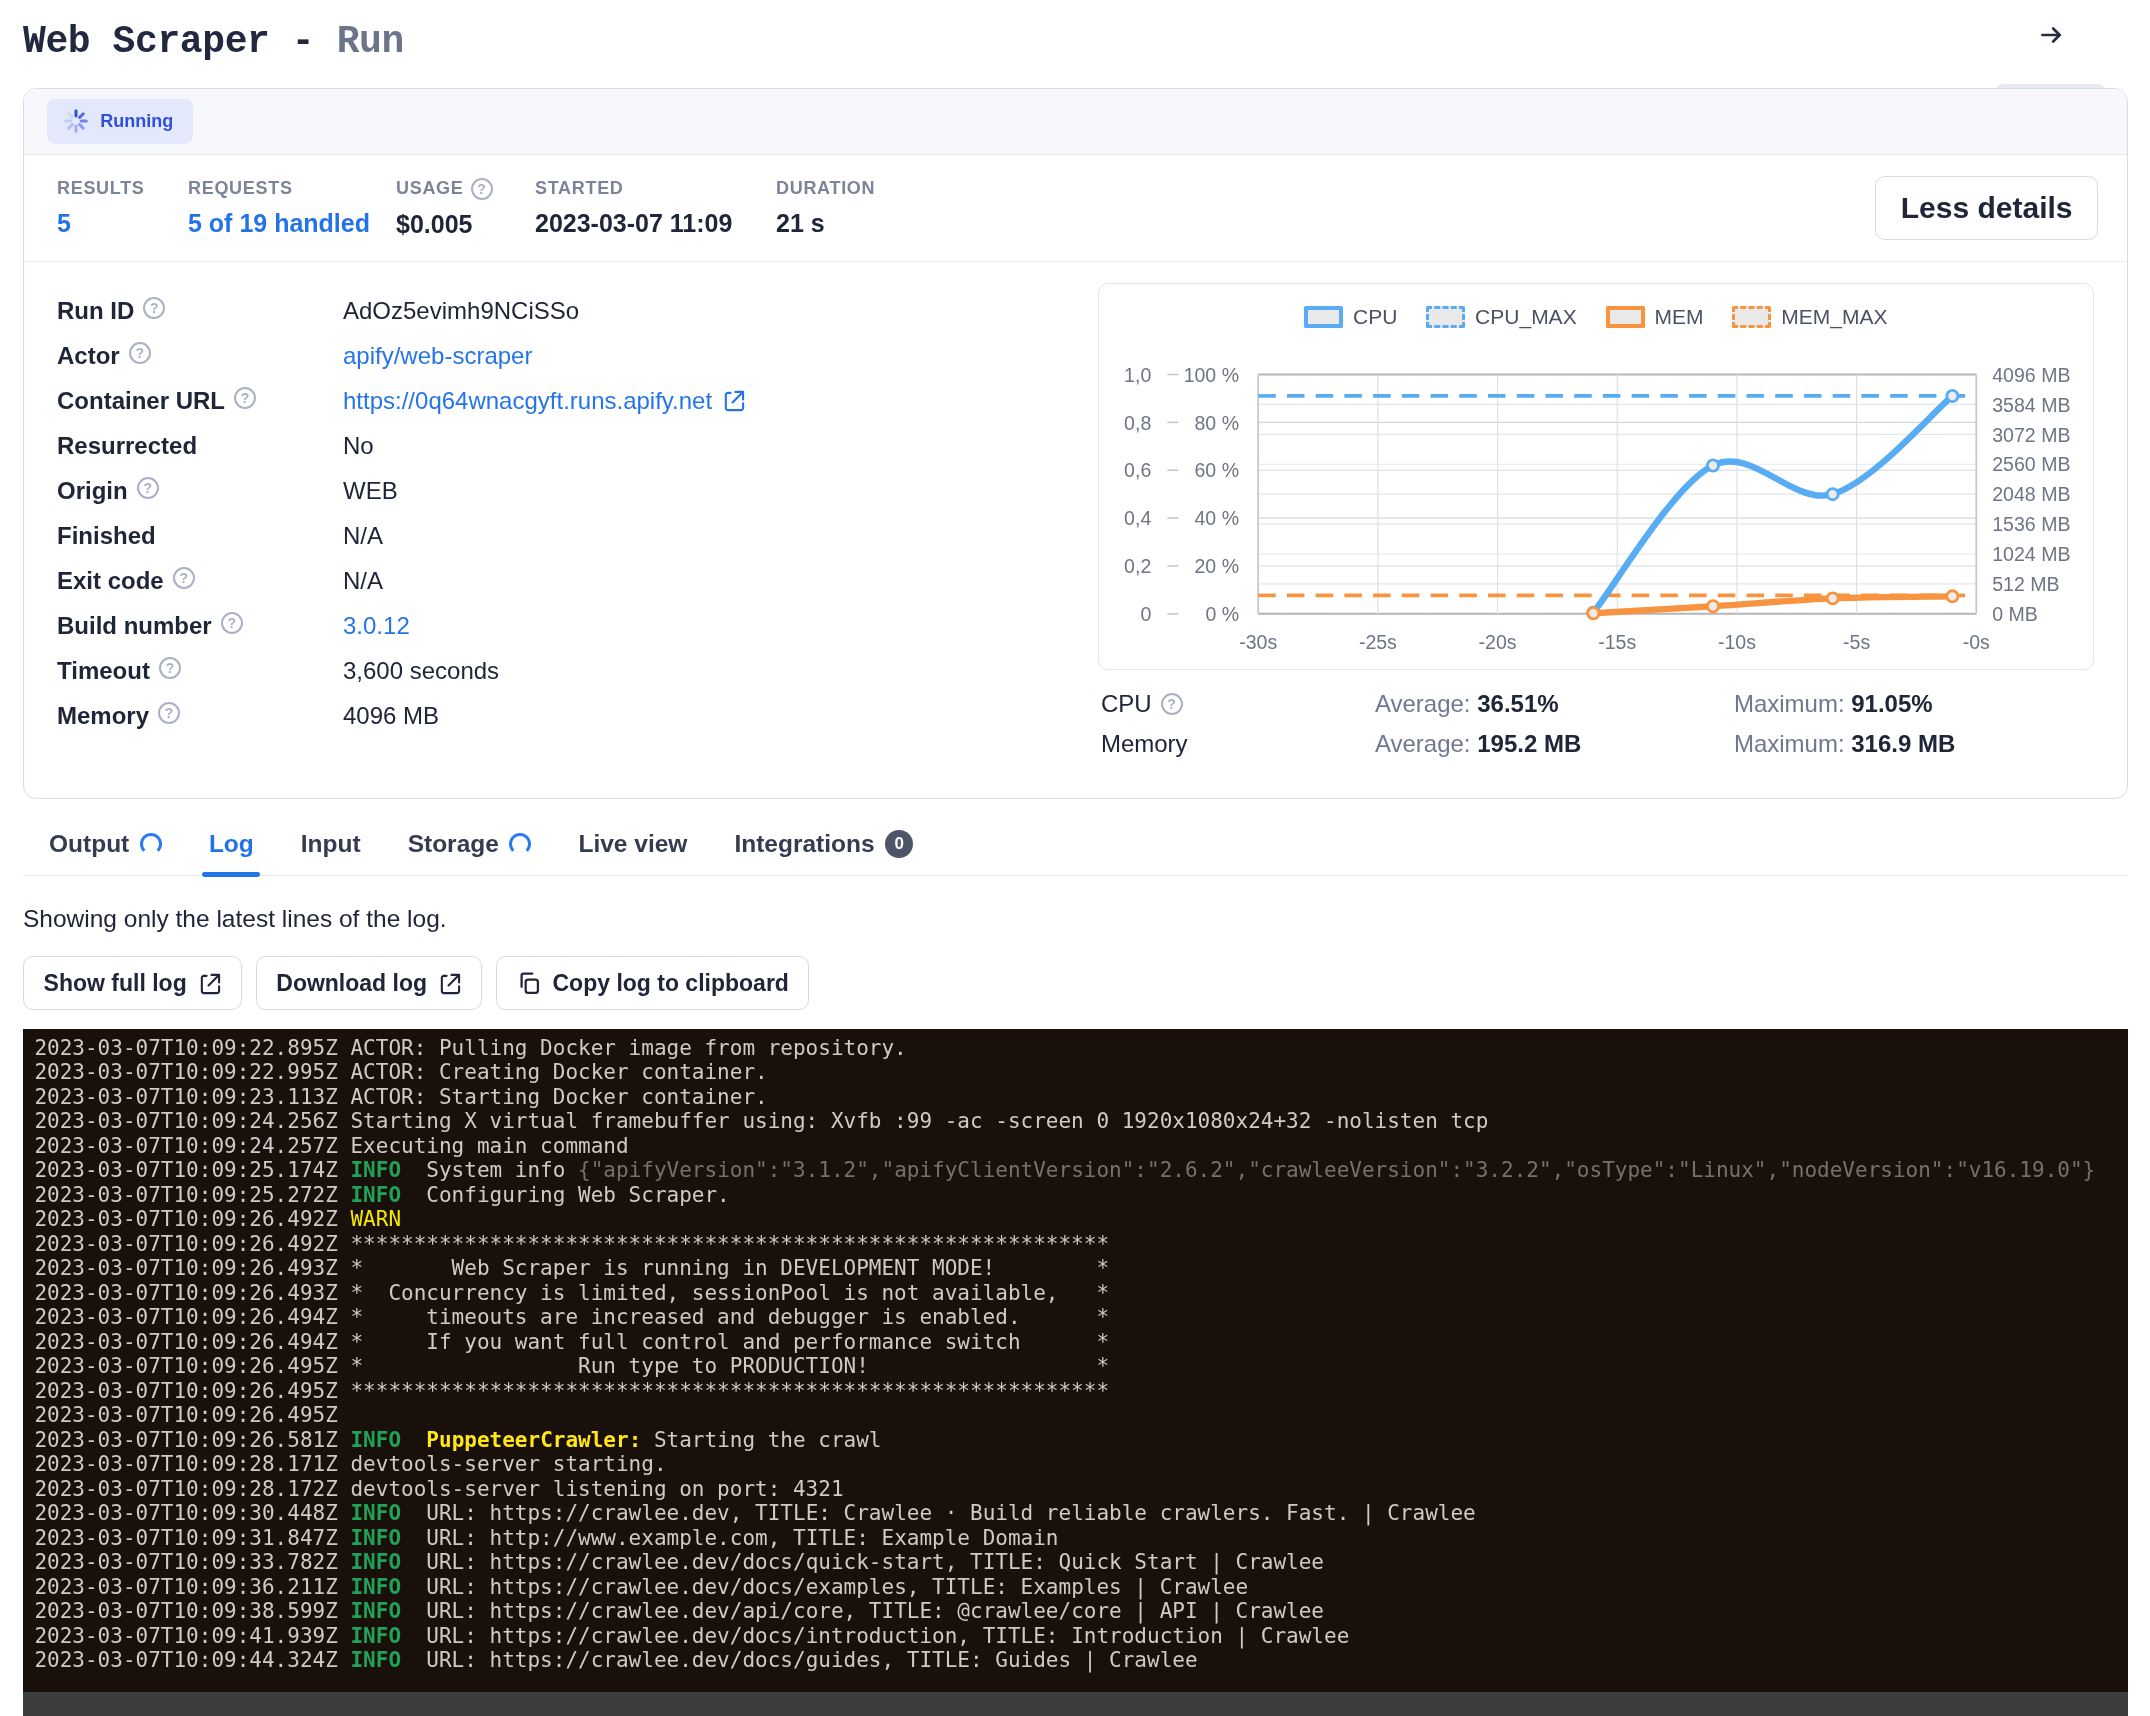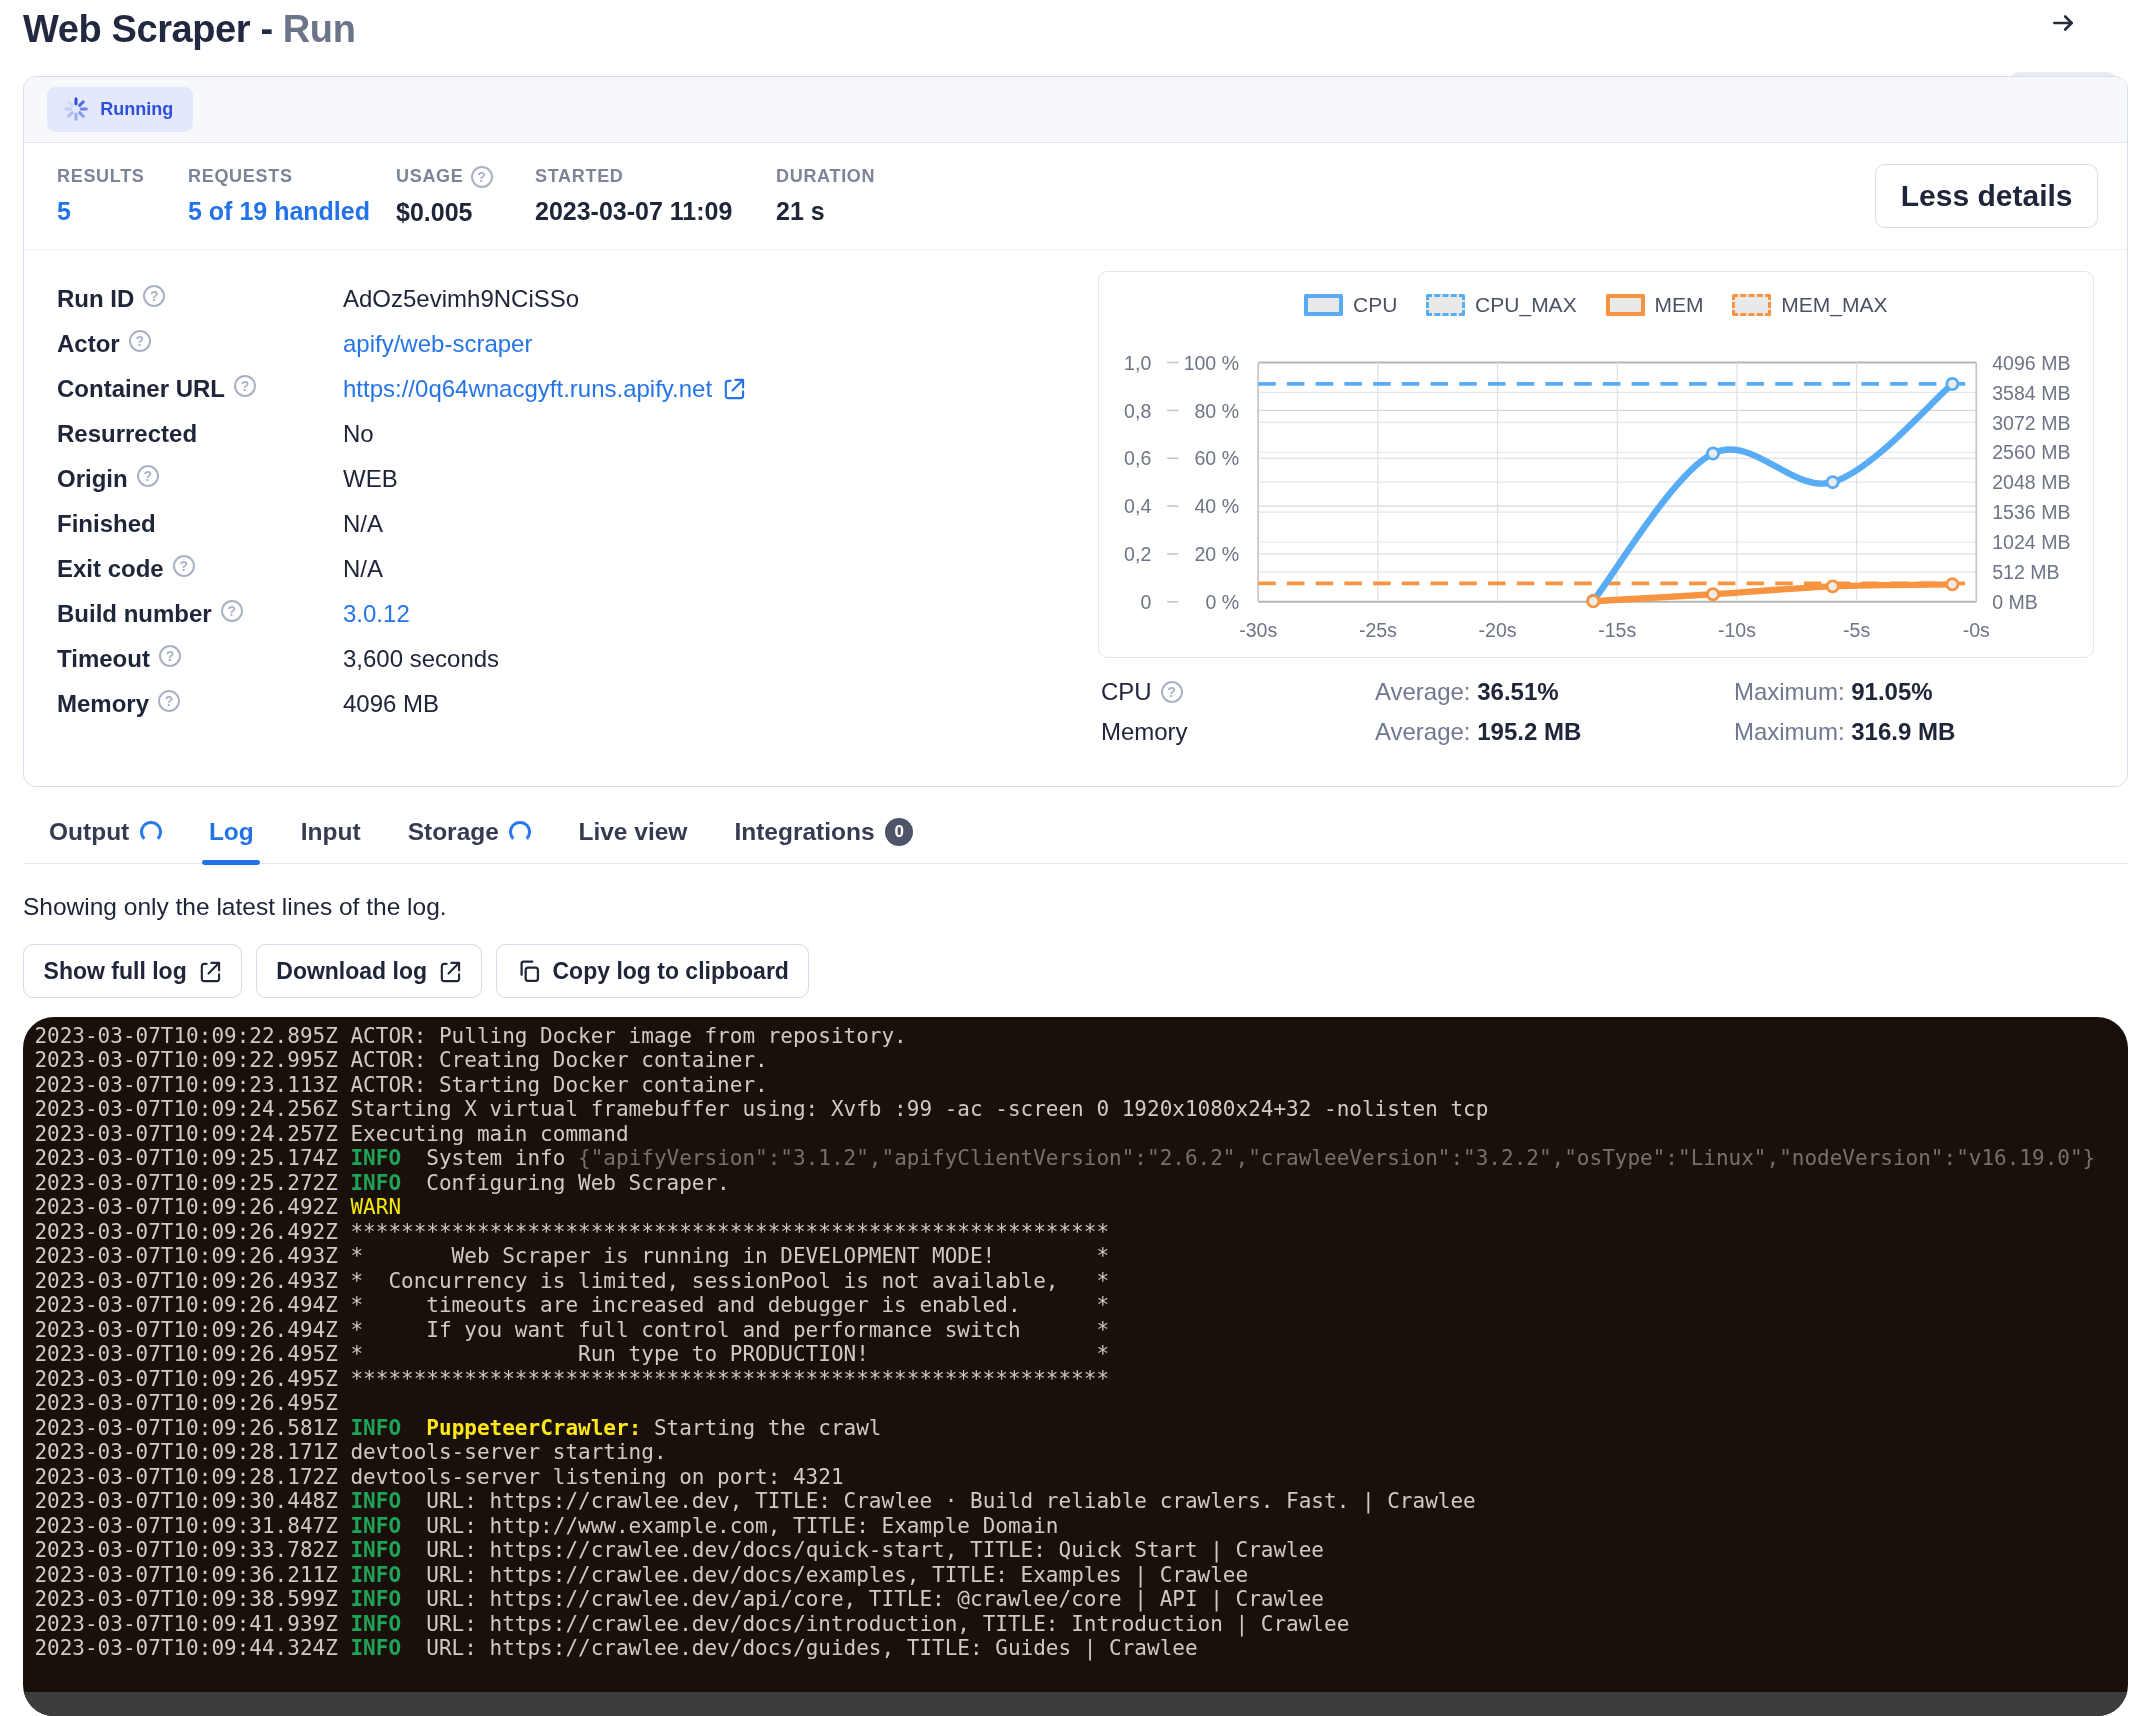--- a/index.html
+++ b/index.html
@@ -2,21 +2,21 @@
 <html style="font-size:13px"><head>
 <meta charset="utf-8">
 <style>
   * { box-sizing: border-box; margin: 0; padding: 0; }
   html,body { background:#fff; }
   body { width:2151px; height:1716px; overflow:hidden;
          font-family:"Liberation Sans", sans-serif; color:#20263a; }
   .page { width:2151px; height:1716px; display:flex; flex-direction:column; padding:0 23px; }
 
   
-  .topbar { display:flex; align-items:center; justify-content:space-between; margin-top:2px; height:54px; flex:0 0 auto; }
+  .topbar { display:flex; align-items:center; justify-content:space-between; margin-top:14px; height:54px; flex:0 0 auto;font-family:Liberation Mono, monospace; }
   .title { font-size:38px; font-weight:700; letter-spacing:-0.4px; }
   .title .t-main { color:#222840; }
   .title .t-sub  { color:#6b7488; }
   .nav { display:flex; align-items:center; gap:13px;flex-direction:column; }
   .nav-btn { display:inline-flex; align-items:center; justify-content:center; gap:8.2px;
              height:47px; padding:0 21px; background:#fff; border:1.6px solid #d5dae6;
              border-radius:9.8px; font-size:23px; font-weight:600; color:#20263a; cursor:pointer;
              font-family:inherit; }
   .nav-btn.icon-only { width:47px; padding:0; }
   .nav-btn.soft { background:#edeff5; border-color:#edeff5; color:#aab1c5; }
@@ -78,21 +78,21 @@
 
   .notice { flex:0 0 auto; margin-top:29px; font-size:24.5px; color:#20263a; }
 
   .log-actions { flex:0 0 auto; display:flex; gap:14px; margin-top:23px; }
   .log-btn { display:inline-flex; align-items:center; gap:11.4px; background:#fff; border:1.6px solid #d5dae6; border-radius:9.8px;
              padding:12.2px 19.6px; font-size:23px; font-weight:600; color:#20263a; cursor:pointer; font-family:inherit; }
   .log-btn svg { display:block; }
 
   
   .console { flex:1 1 auto; min-height:0; position:relative; margin-top:19.6px; background:#1a100b; overflow:hidden;
-             padding:6.5px 0 0 11.4px;border-radius:31px; }
+             padding:6.5px 0 0 11.4px; }
   .log-line { white-space:pre; font-family:"DejaVu Sans Mono", monospace; font-size:21px; line-height:24.5px; color:#d0cac4; }
   .lg-info { color:#1fa457; font-weight:700;text-align:center; }
   .lg-warn { color:#f4e800; font-weight:400; }
   .lg-hl   { color:#ffe815; font-weight:700; }
   .lg-dim  { color:#77706a; }
   .scroll-strip { position:absolute; left:0; right:0; bottom:0; height:24.5px; background:#3d3d3d; }
 </style>
 </head>
 <body>
 

